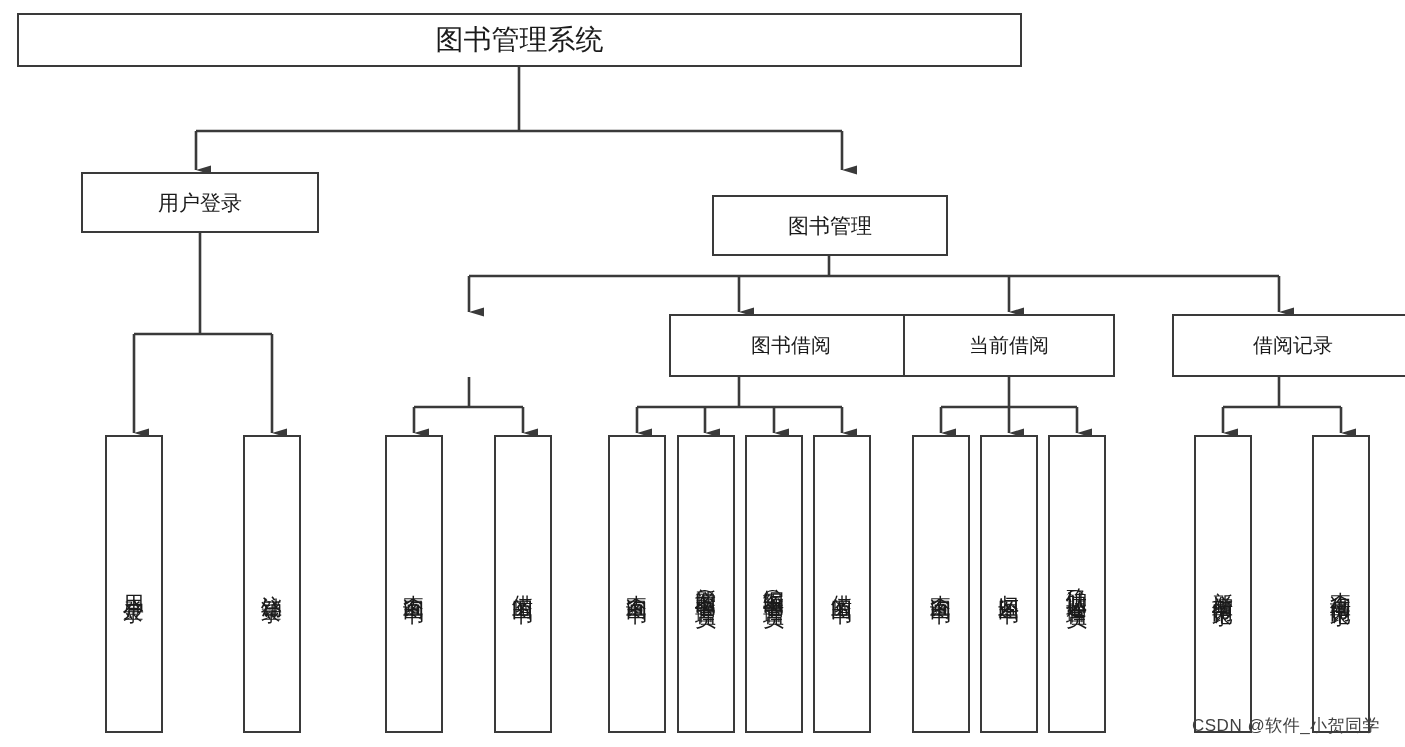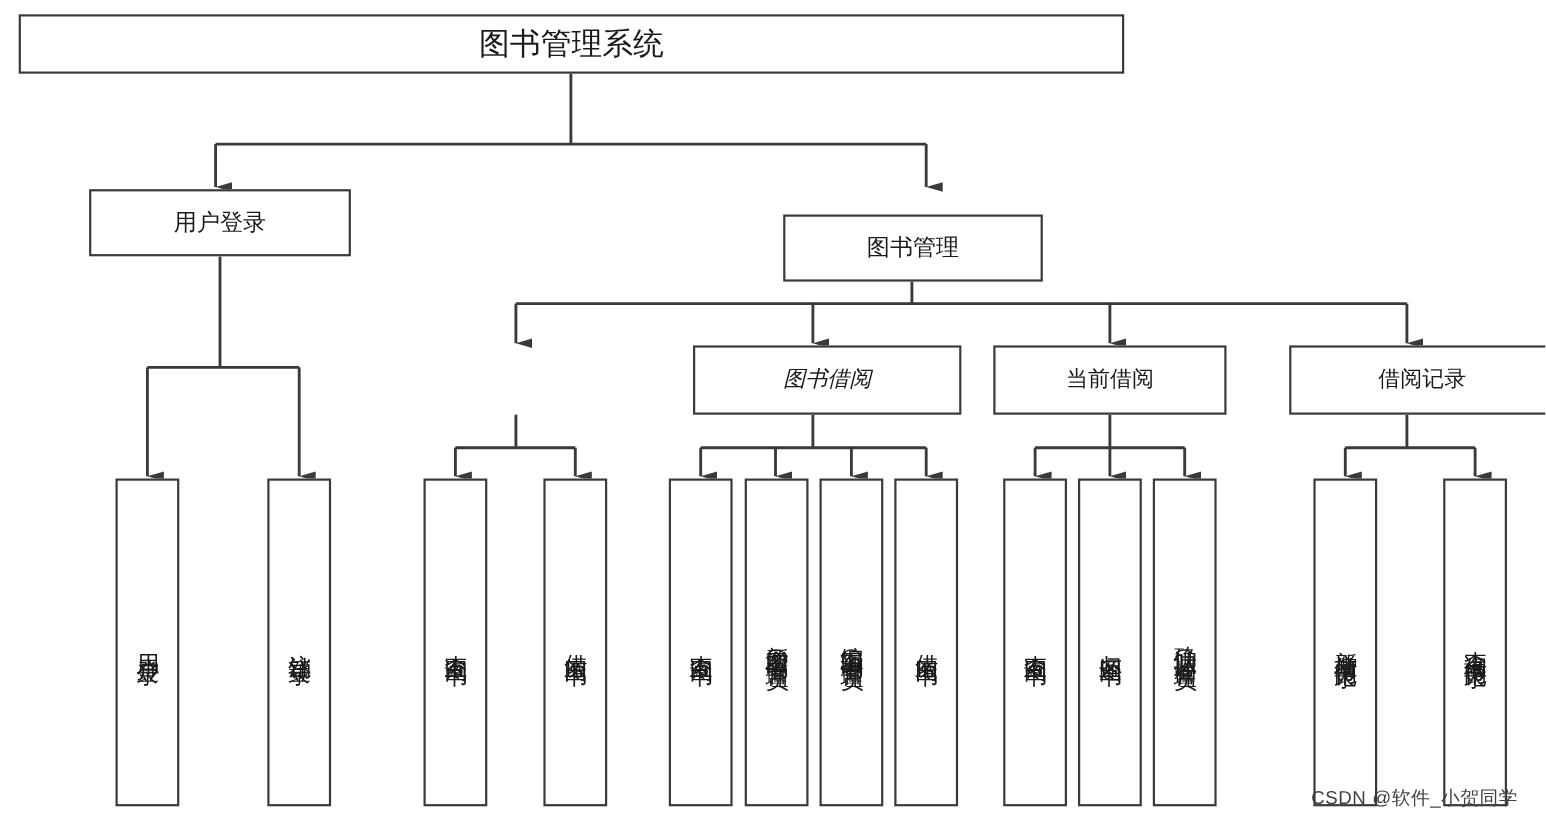--- a/index.html
+++ b/index.html
@@ -77,21 +77,21 @@
     <span class="lbl">图书管理系统</span>
   </div>
 
   <div class="node lvl2" style="left:81px;top:172px;width:238px;height:61px;">
     <span class="lbl">用户登录</span>
   </div>
   <div class="node lvl2" style="left:712px;top:172px;width:236px;height:61px;margin-top:23px;">
     <span class="lbl">图书管理</span>
   </div>
 
-  <div class="node lvl3" style="left:630px;top:314px;width:244px;height:63px;font-style:italic;">
+  <div class="node lvl3" style="left:669px;top:314px;width:244px;height:63px;">
     <span class="lbl">图书借阅</span>
   </div>
   <div class="node lvl3" style="left:903px;top:314px;width:212px;height:63px;">
     <span class="lbl">当前借阅</span>
   </div>
   <div class="node lvl3" style="left:1172px;top:314px;width:242px;height:63px;">
     <span class="lbl">借阅记录</span>
   </div>
 
   <div class="node leaf" style="left:105px;top:435px;width:58px;height:298px;">

